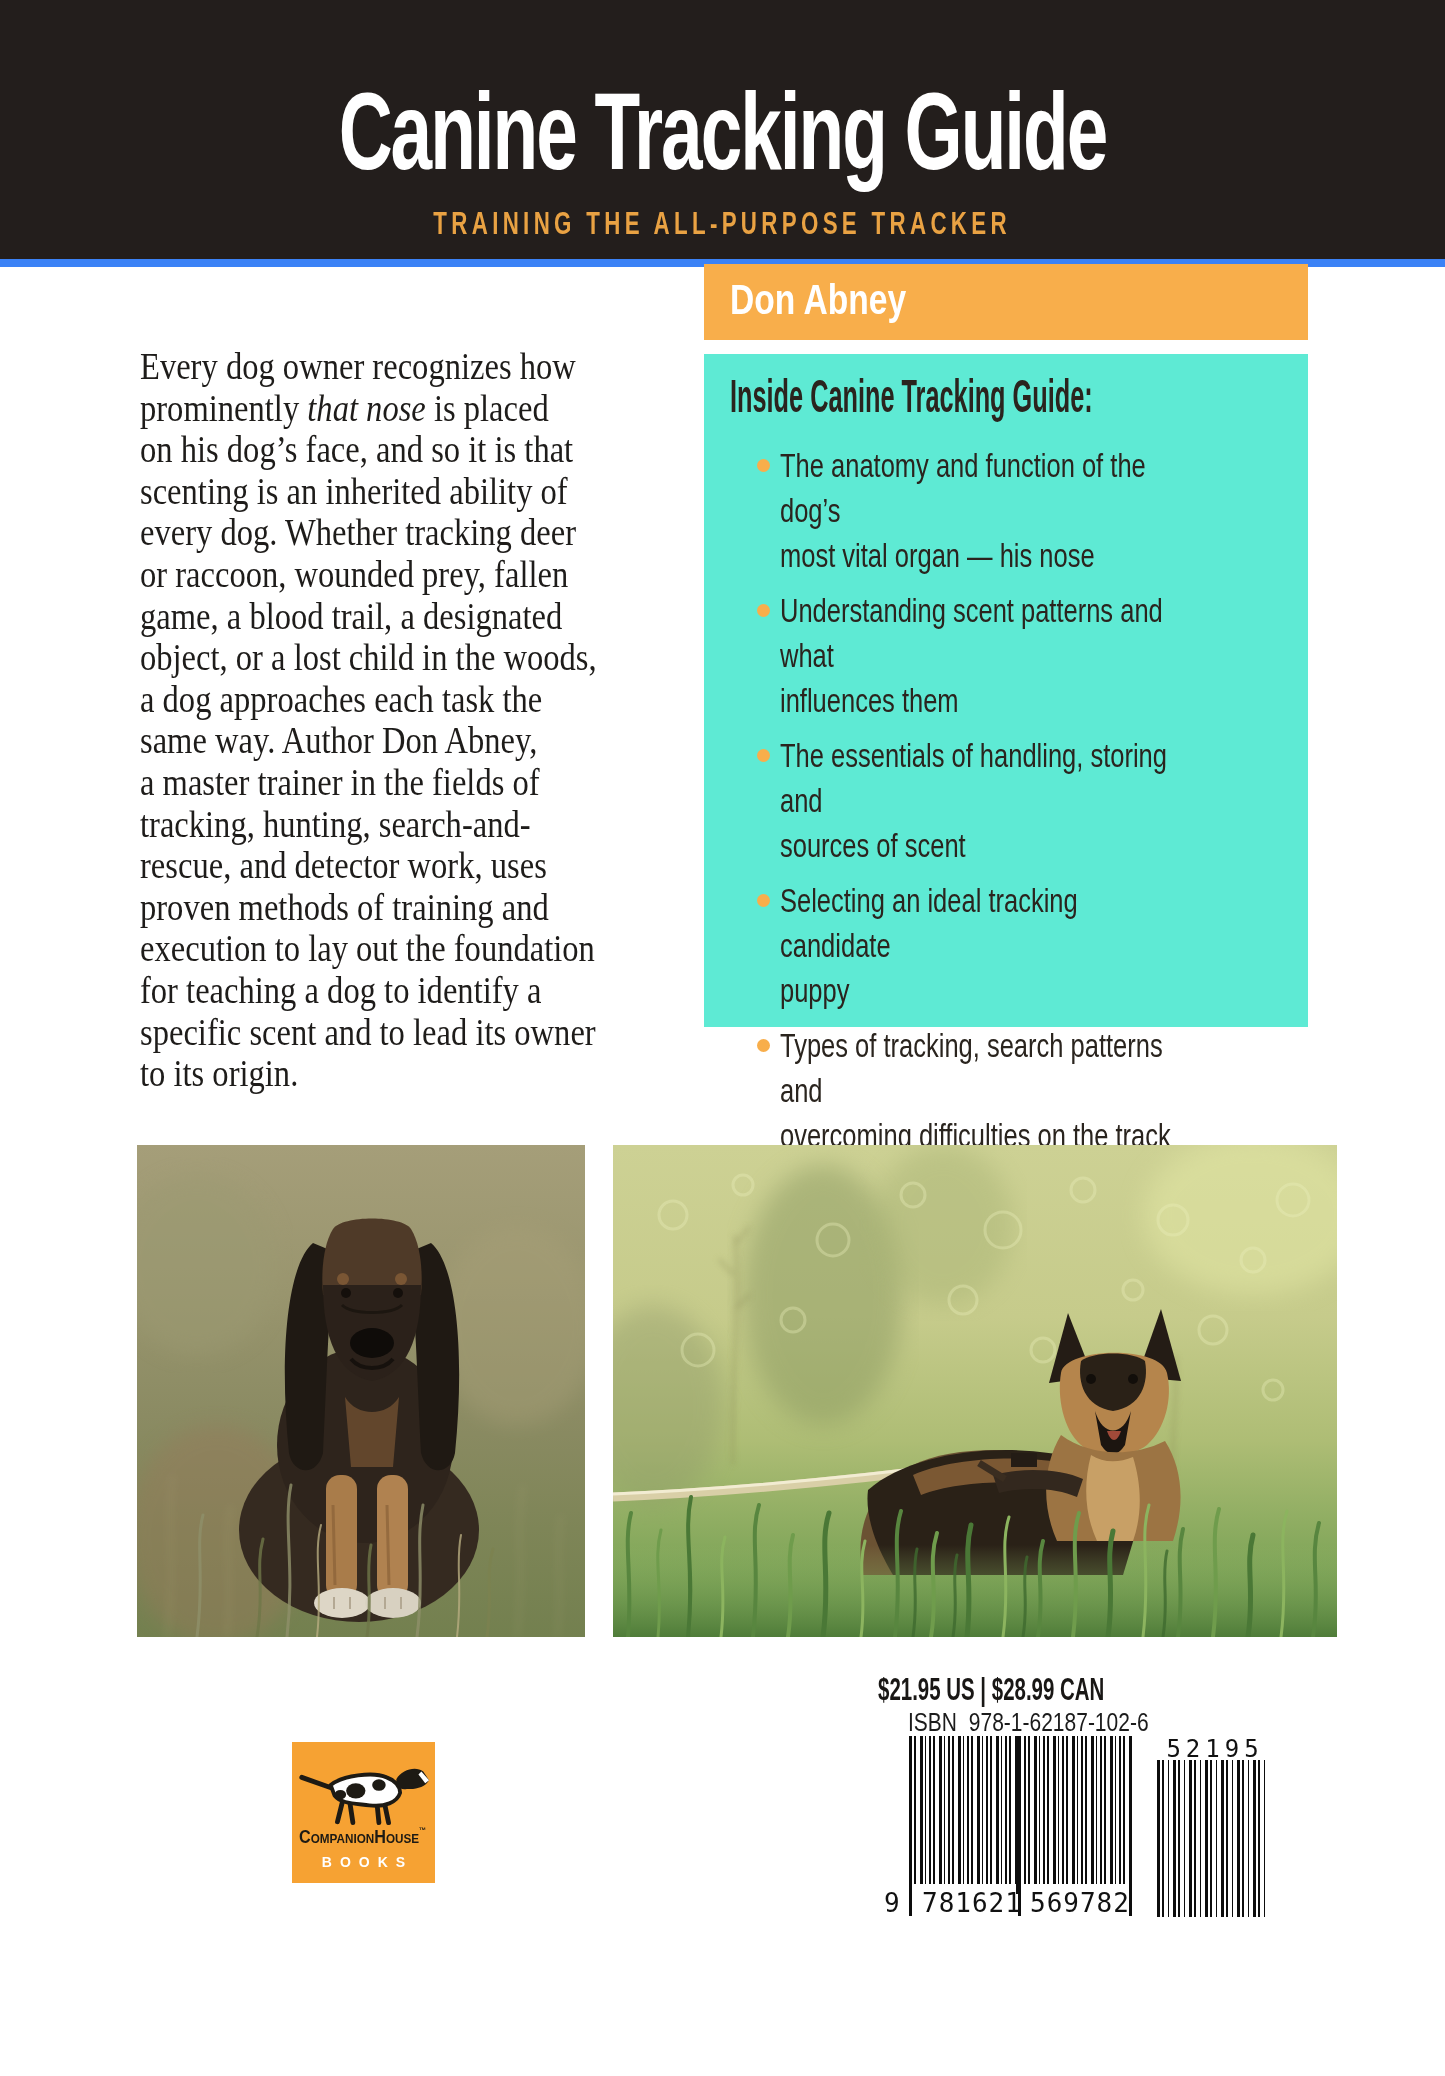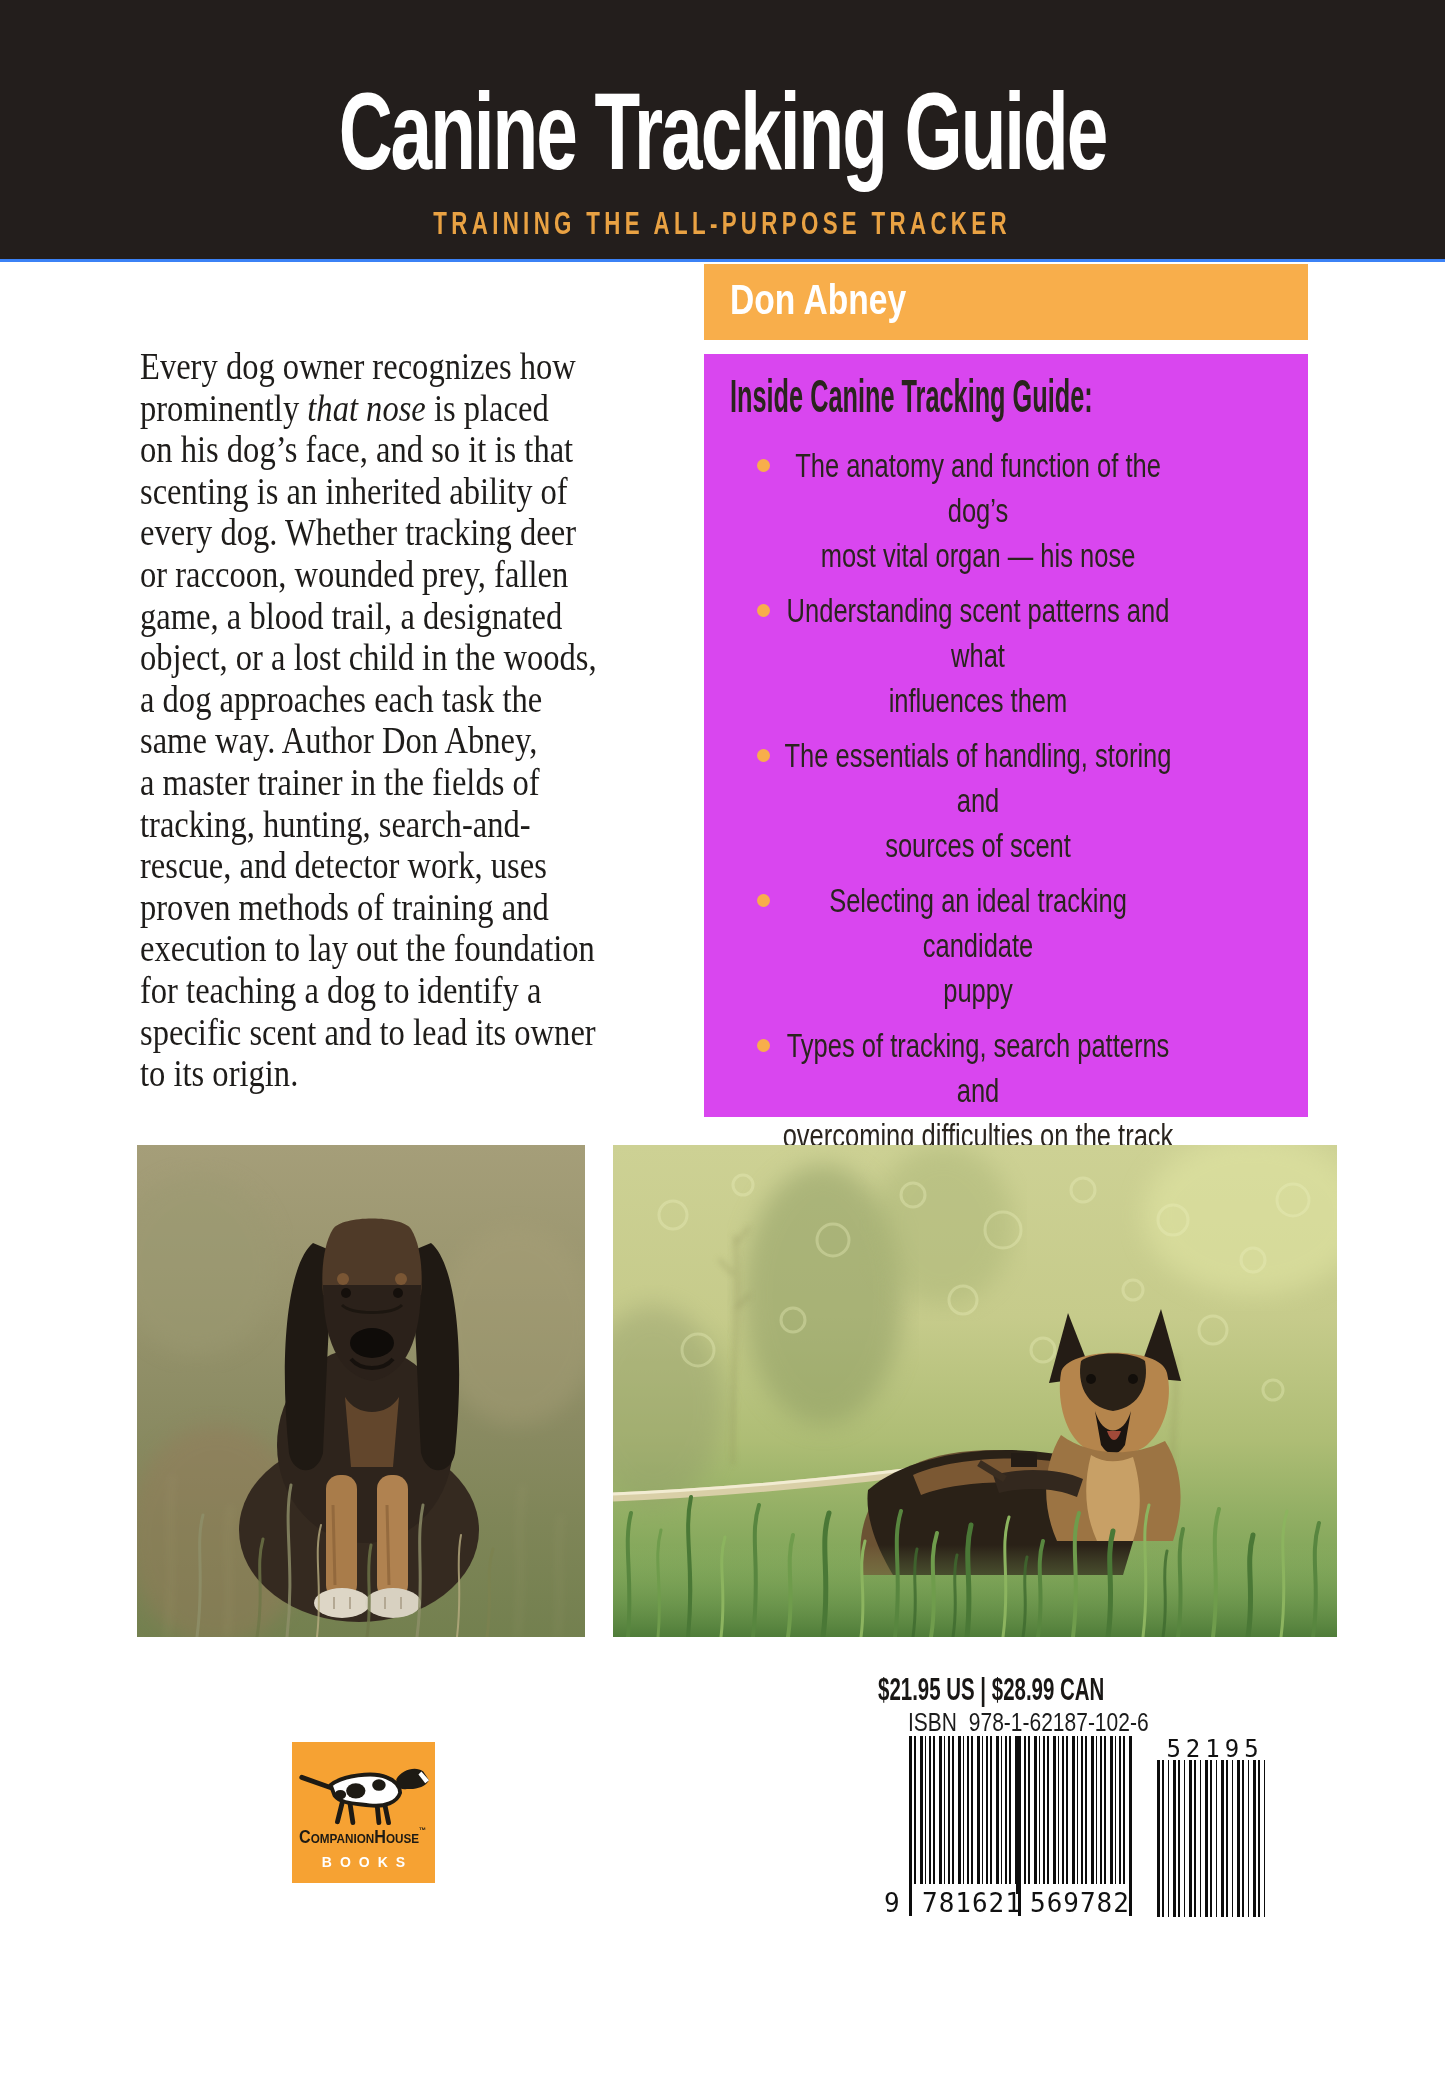--- a/index.html
+++ b/index.html
@@ -2,41 +2,41 @@
 <html><head>
 <meta charset="utf-8">
 <style>
   html,body{margin:0;padding:0;background:#ffffff;}
   #page{position:relative;width:1445px;height:2076px;background:#fff;overflow:hidden;
         font-family:"Liberation Sans",sans-serif;}
   .cond{display:inline-block;white-space:nowrap;}
 
   
   .hdr{position:absolute;left:0;top:0;width:1445px;height:259px;background:#231E1C;
-       border-bottom:3px solid #3b82f6;}
+       border-bottom:8px solid #3b82f6;}
   .title-wrap{position:absolute;top:76px;left:0;width:100%;text-align:center;}
   .title{font-size:110px;line-height:1;font-weight:bold;color:#ffffff;letter-spacing:-3px;
          transform:scaleX(.68);transform-origin:50% 50%;}
   .subtitle-wrap{position:absolute;top:206px;left:0;width:100%;text-align:center;}
   .subtitle{font-size:31px;font-weight:bold;color:#E9A243;letter-spacing:6px;
             transform:scaleX(.72);transform-origin:50% 50%;}
 
   
   .author-bar{position:absolute;left:704px;top:264px;width:604px;height:76px;background:#F8AE4B;}
   .author{position:absolute;left:26px;top:50%;font-size:42px;font-weight:bold;color:#fff;
           transform:translateY(-54%) scaleX(.8);transform-origin:0 50%;white-space:nowrap;}
 
   
   .intro{position:absolute;left:140px;top:346px;width:660px;
          font-family:"Liberation Serif",serif;font-size:37px;line-height:41.6px;color:#1E1C1A;}
   .intro-scale{display:inline-block;white-space:pre-line;transform:scaleX(.88);transform-origin:0 0;}
   .intro em{font-style:italic;}
 
   
-  .panel{position:absolute;left:704px;top:354px;width:604px;height:763px;background:#d946ef;text-align:center;}
+  .panel{position:absolute;left:704px;top:354px;width:604px;height:673px;background:#5eead4;}
   .panel h2{position:absolute;left:26px;top:16px;margin:0;font-size:46px;line-height:52px;
             font-weight:bold;color:#2A241E;}
   .panel h2 .cond{transform:scaleX(.55);transform-origin:0 50%;}
   .panel ul{position:absolute;left:0;top:89px;right:0;margin:0;padding:0;list-style:none;}
   .panel li{position:relative;padding-left:76px;margin:0 0 10px 0;font-size:34px;line-height:45px;
             color:#2A241E;}
   .dot{position:absolute;left:53px;top:16px;width:13px;height:13px;border-radius:50%;background:#F8AE4B;}
   .btxt{display:inline-block;white-space:pre-line;transform:scaleX(.75);transform-origin:0 0;}
 
   

